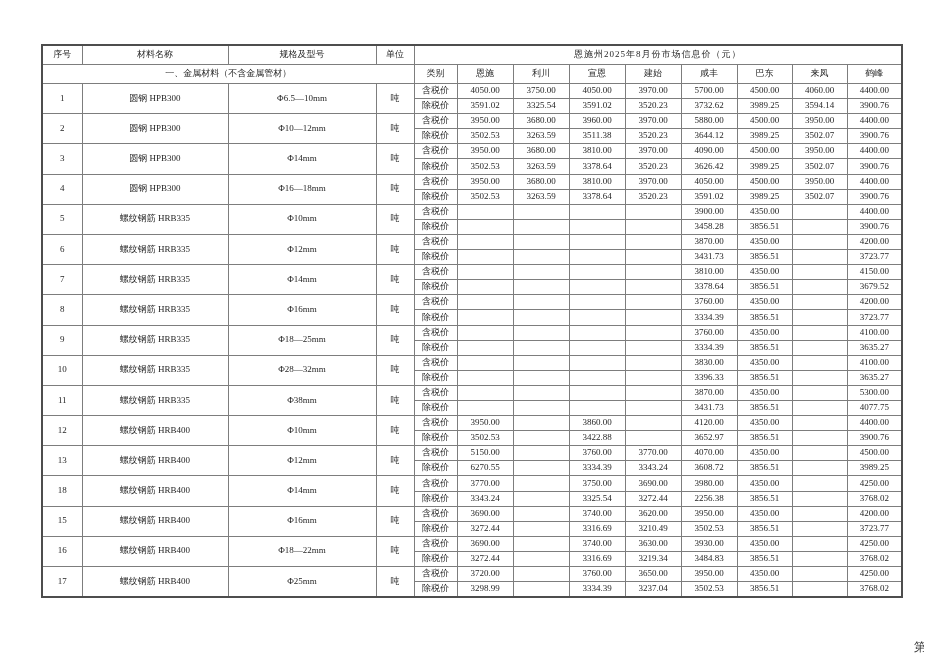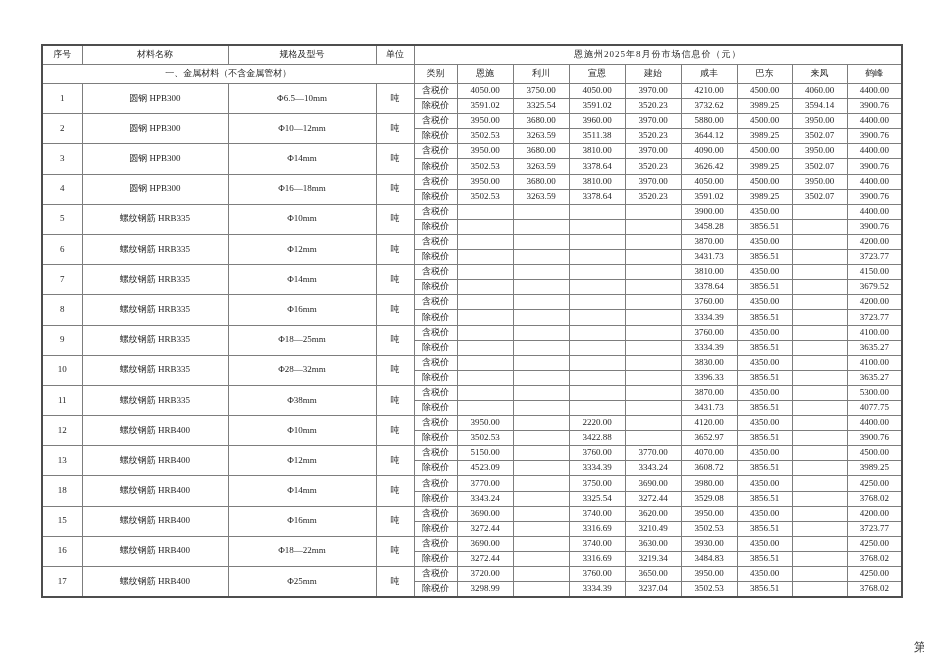--- a/index.html
+++ b/index.html
@@ -77,21 +77,21 @@
         <tr>
           <td rowspan="2">1</td>
           <td rowspan="2">圆钢 HPB300</td>
           <td rowspan="2">Φ6.5—10mm</td>
           <td rowspan="2">吨</td>
           <td>含税价</td>
           <td>4050.00</td>
           <td>3750.00</td>
           <td>4050.00</td>
           <td>3970.00</td>
-          <td>4210.00</td>
+          <td>5700.00</td>
           <td>4500.00</td>
           <td>4060.00</td>
           <td>4400.00</td>
         </tr>
         <tr>
           <td>除税价</td>
           <td>3591.02</td>
           <td>3325.54</td>
           <td>3591.02</td>
           <td>3520.23</td>
@@ -361,21 +361,21 @@
           <td>4077.75</td>
         </tr>
         <tr>
           <td rowspan="2">12</td>
           <td rowspan="2">螺纹钢筋 HRB400</td>
           <td rowspan="2">Φ10mm</td>
           <td rowspan="2">吨</td>
           <td>含税价</td>
           <td>3950.00</td>
           <td></td>
-          <td>2220.00</td>
+          <td>3860.00</td>
           <td></td>
           <td>4120.00</td>
           <td>4350.00</td>
           <td></td>
           <td>4400.00</td>
         </tr>
         <tr>
           <td>除税价</td>
           <td>3502.53</td>
           <td></td>
@@ -396,21 +396,21 @@
           <td></td>
           <td>3760.00</td>
           <td>3770.00</td>
           <td>4070.00</td>
           <td>4350.00</td>
           <td></td>
           <td>4500.00</td>
         </tr>
         <tr>
           <td>除税价</td>
-          <td>4523.09</td>
+          <td>6270.55</td>
           <td></td>
           <td>3334.39</td>
           <td>3343.24</td>
           <td>3608.72</td>
           <td>3856.51</td>
           <td></td>
           <td>3989.25</td>
         </tr>
         <tr>
           <td rowspan="2">18</td>
@@ -426,21 +426,21 @@
           <td>4350.00</td>
           <td></td>
           <td>4250.00</td>
         </tr>
         <tr>
           <td>除税价</td>
           <td>3343.24</td>
           <td></td>
           <td>3325.54</td>
           <td>3272.44</td>
-          <td>3529.08</td>
+          <td>2256.38</td>
           <td>3856.51</td>
           <td></td>
           <td>3768.02</td>
         </tr>
         <tr>
           <td rowspan="2">15</td>
           <td rowspan="2">螺纹钢筋 HRB400</td>
           <td rowspan="2">Φ16mm</td>
           <td rowspan="2">吨</td>
           <td>含税价</td>

